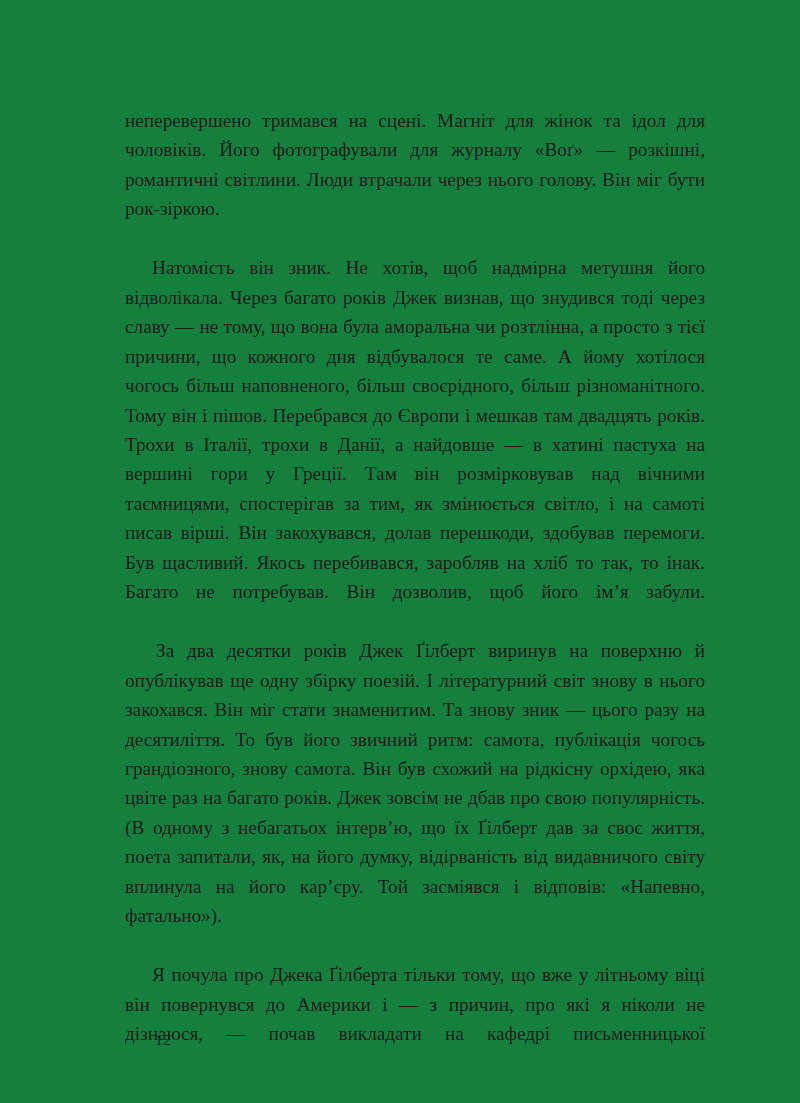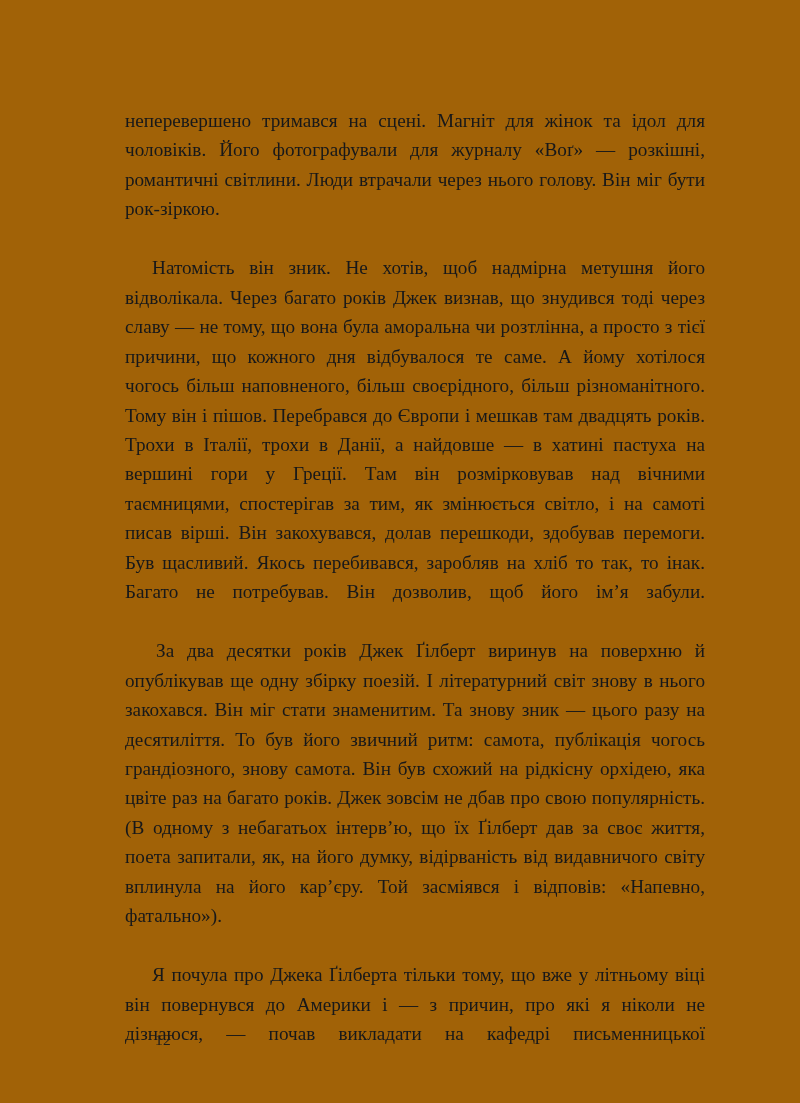--- a/index.html
+++ b/index.html
@@ -12,21 +12,21 @@
     font-family: "Liberation Serif", "DejaVu Serif", serif;
     color: #17181a;
     -webkit-font-smoothing: antialiased;
   }
 
   #page {
     position: relative;
     width: 800px;
     height: 1103px;
     margin: 0 auto;
-    background: #a16207;
+    background: #15803d;
     overflow: hidden;
     box-sizing: border-box;
   }
 
   
   #text-column {
     position: absolute;
     left: 125px;
     top: 106px;
     width: 580px;

